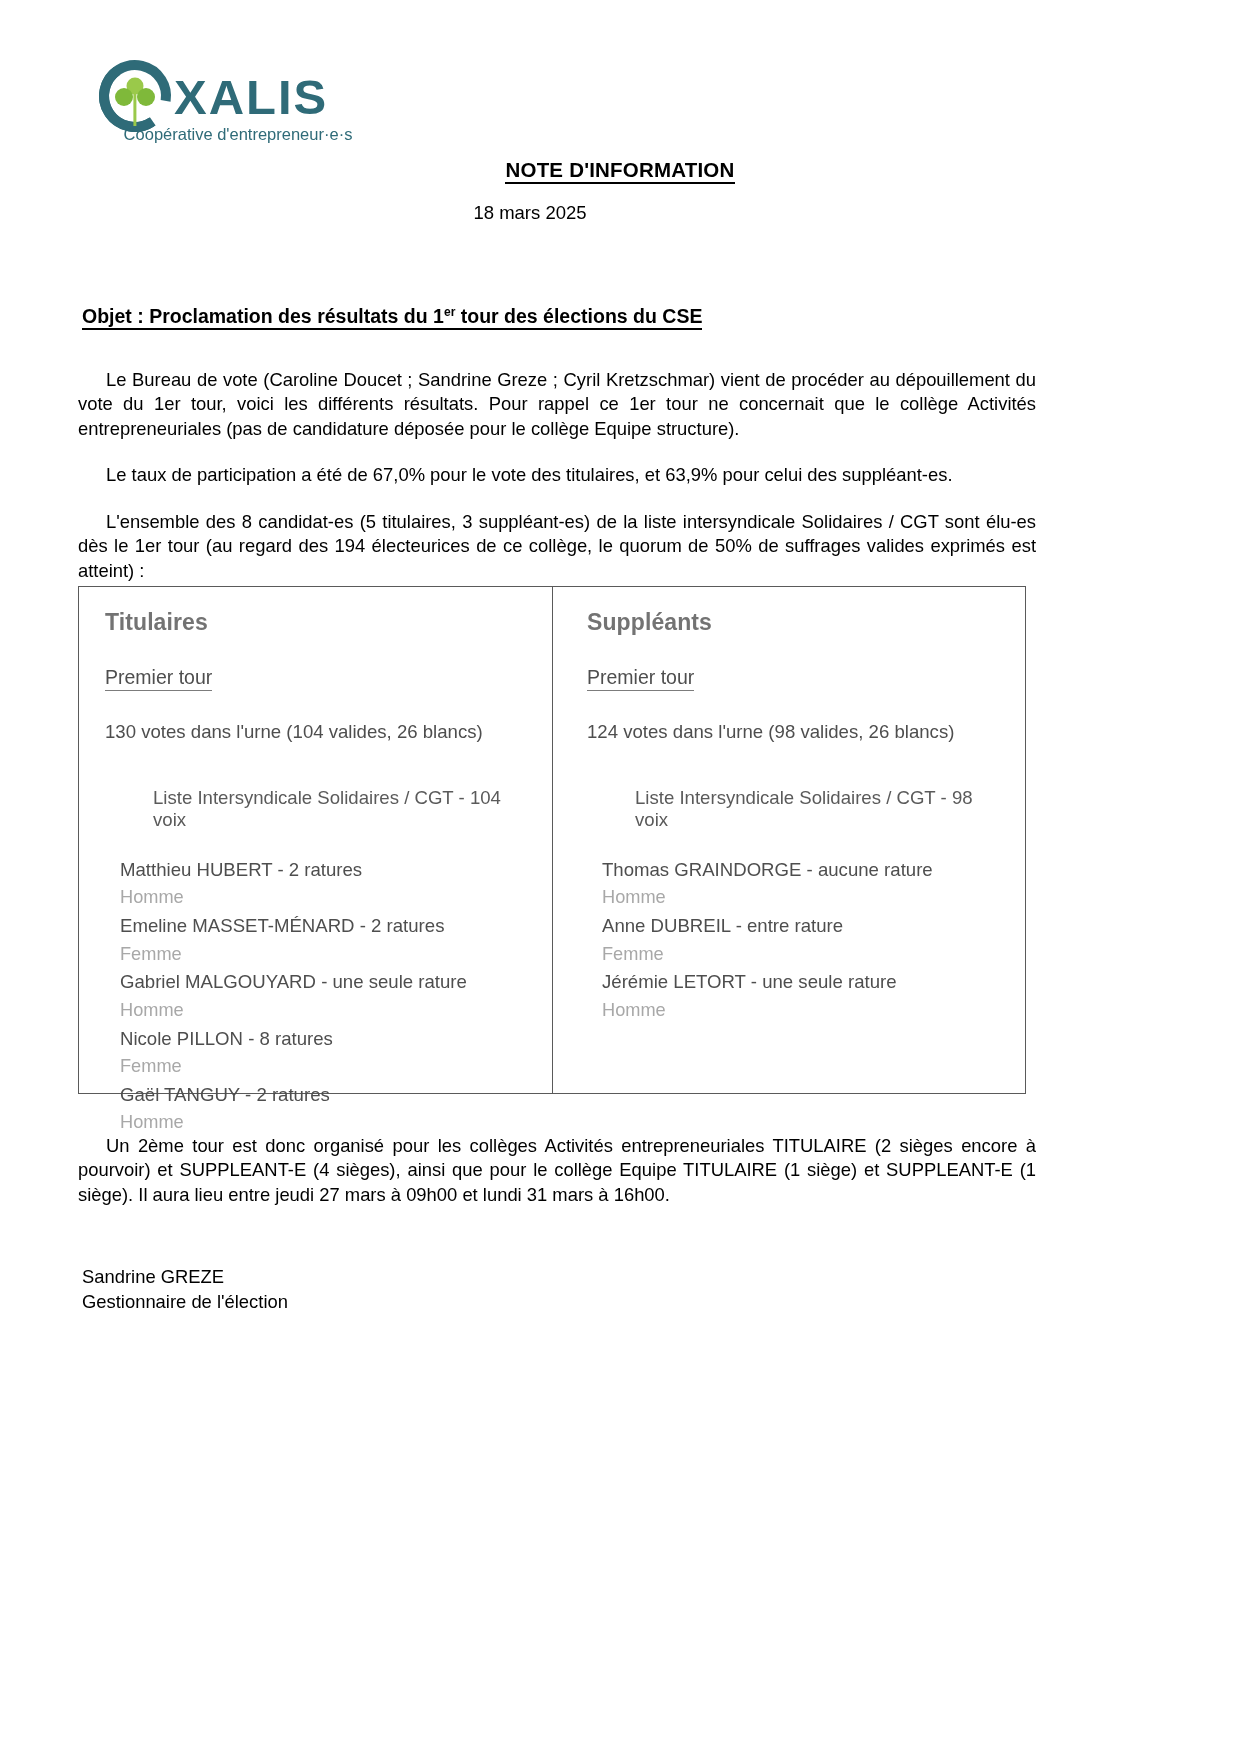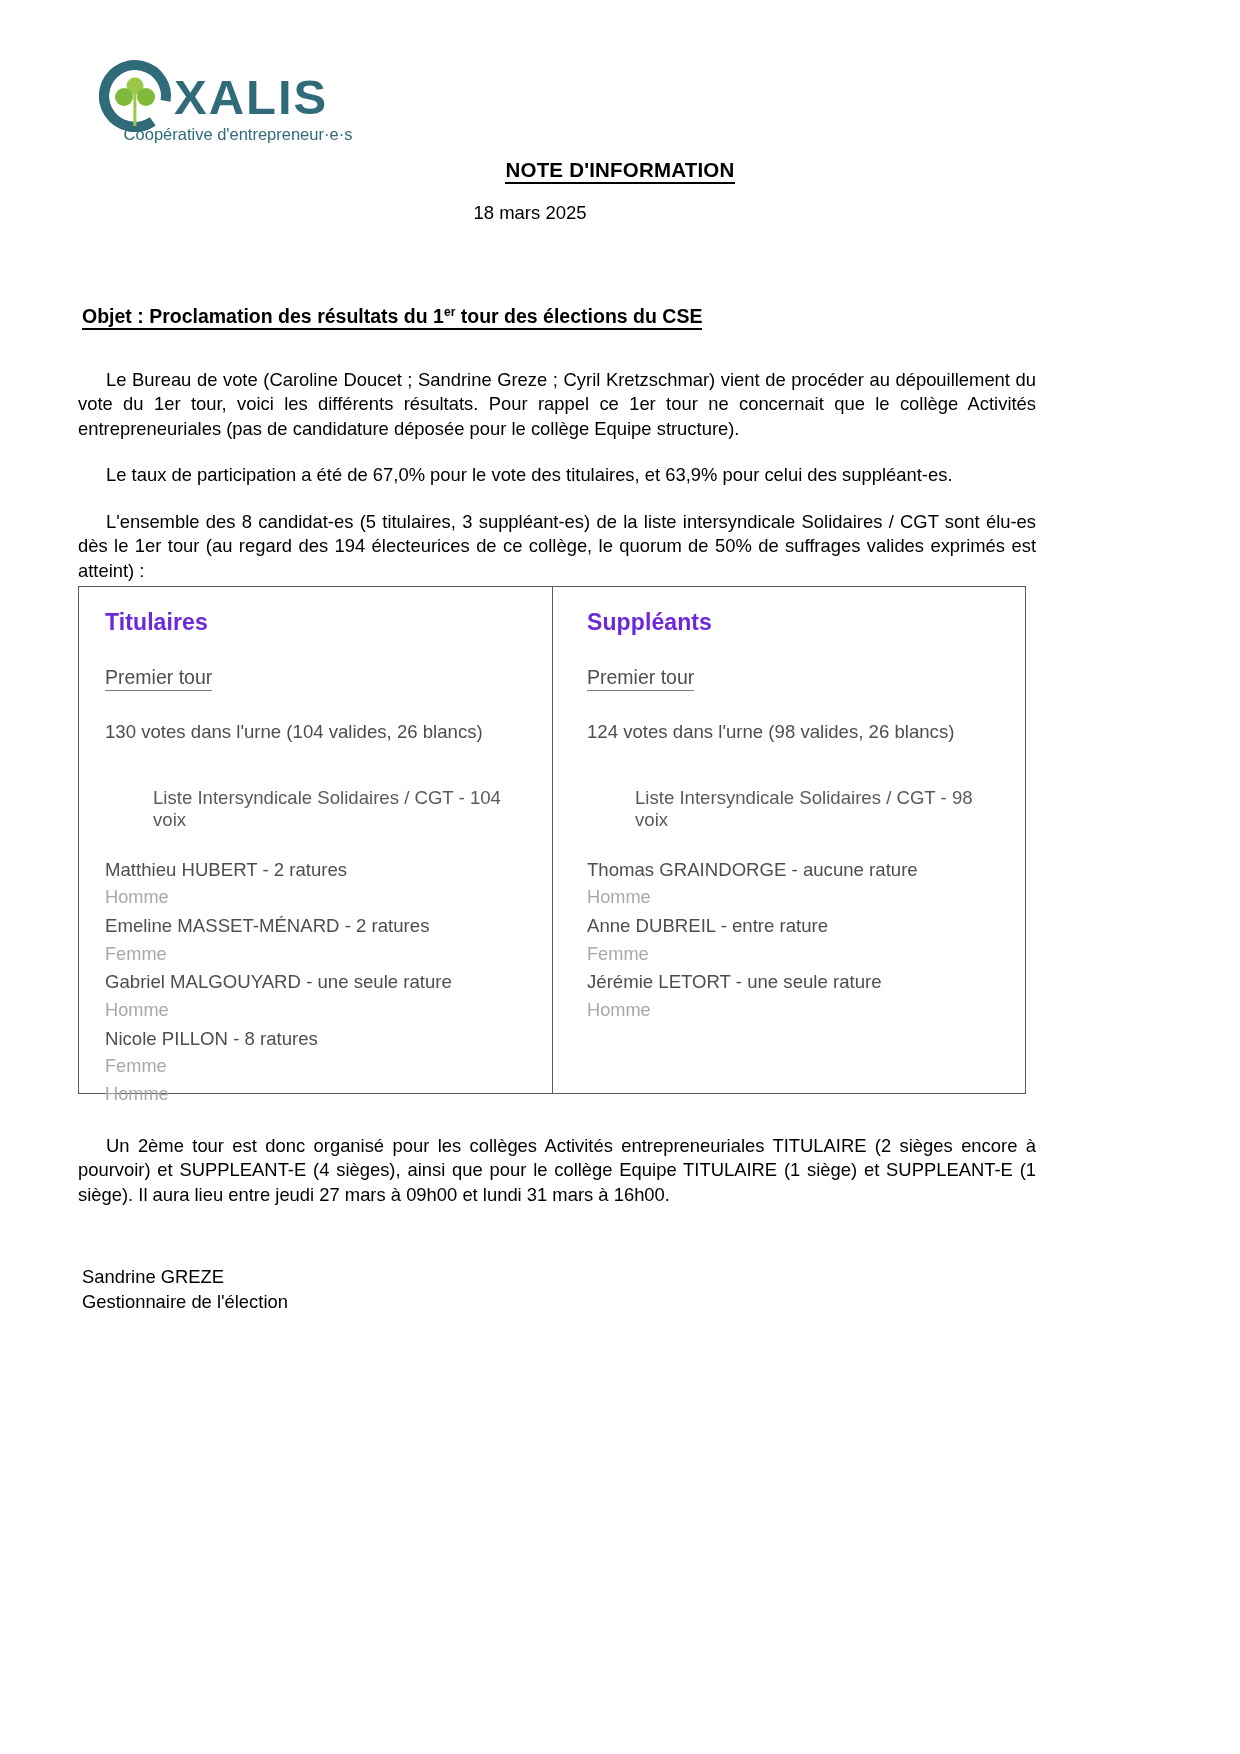--- a/index.html
+++ b/index.html
@@ -108,21 +108,21 @@
     padding: 22px 20px 10px 26px;
     flex: 1 1 50%;
   }
   .results-col.right {
     border-left: 1.5px solid #5a5a5a;
     padding-left: 34px;
   }
   .col-title {
     font-size: 23px;
     font-weight: bold;
-    color: #6d28d9;
+    color: #737373;
     margin: 0 0 30px 0;
     letter-spacing: 0.1px;
   }
   .col-round {
     font-size: 19.5px;
     color: #4e4e4e;
     margin: 0 0 32px 0;
   }
   .col-round span {
     border-bottom: 1px solid #7c7c7c;
@@ -133,21 +133,21 @@
     color: #4e4e4e;
     margin: 0 0 44px 0;
   }
   .col-list-name {
     font-size: 18.6px;
     color: #5a5a5a;
     margin: 0 0 26px 0;
     padding-left: 48px;
   }
   .cand {
-    margin: 0;
+    margin: 15px;
   }
   .cand-name {
     font-size: 18.6px;
     color: #4e4e4e;
     margin: 0 0 2px 0;
     line-height: 1.42;
   }
   .cand-gender {
     font-size: 18.2px;
     color: #a8a8a8;
@@ -218,20 +218,21 @@
       <div class="col-list-name">Liste Intersyndicale Solidaires / CGT - 104 voix</div>
       <div class="cand">
         <div class="cand-name">Matthieu HUBERT - 2 ratures</div>
         <div class="cand-gender">Homme</div>
         <div class="cand-name">Emeline MASSET-MÉNARD - 2 ratures</div>
         <div class="cand-gender">Femme</div>
         <div class="cand-name">Gabriel MALGOUYARD - une seule rature</div>
         <div class="cand-gender">Homme</div>
         <div class="cand-name">Nicole PILLON - 8 ratures</div>
         <div class="cand-gender">Femme</div>
+        <div class="cand-name">Gaël TANGUY - 2 ratures</div>
         <div class="cand-gender">Homme</div>
       </div>
     </div>
 
     <div class="results-col right">
       <div class="col-title">Suppléants</div>
       <div class="col-round">
         <span>Premier tour</span>
       </div>
       <div class="col-votes">124 votes dans l'urne (98 valides, 26 blancs)</div>

